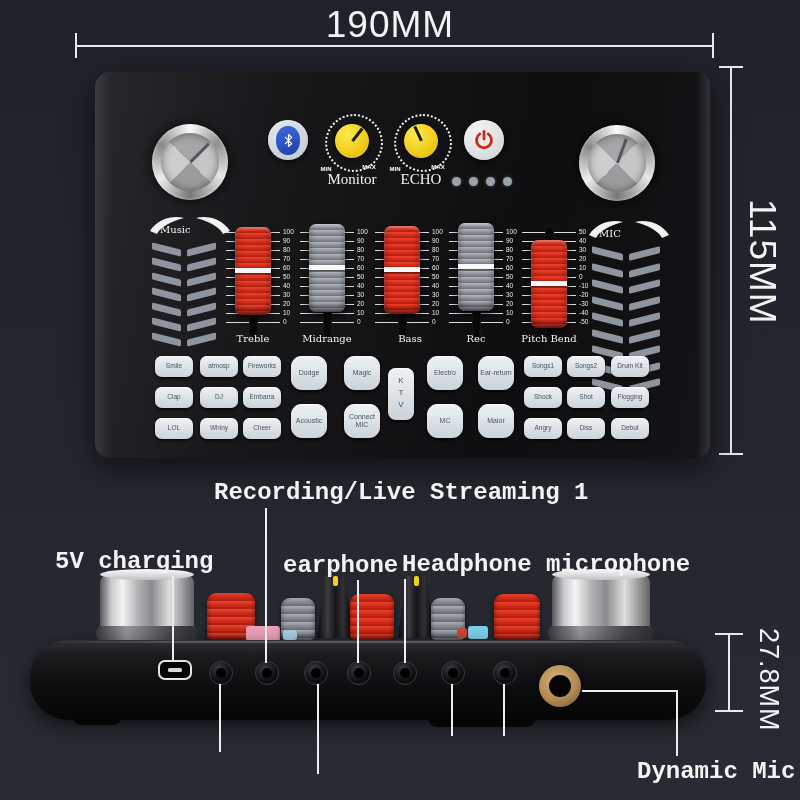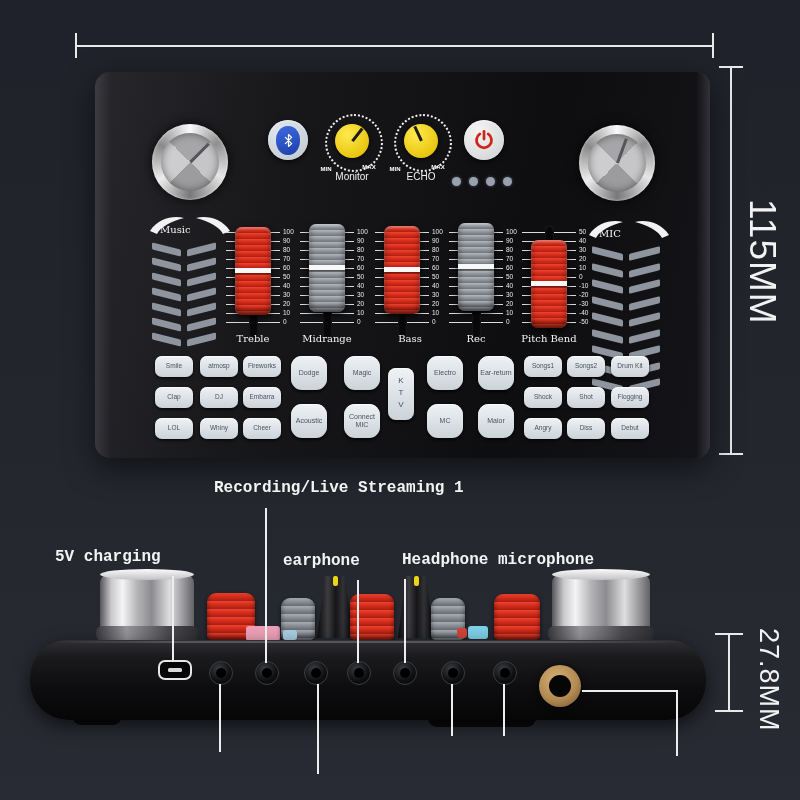--- a/index.html
+++ b/index.html
@@ -25,21 +25,21 @@
     box-shadow:0 0 12px rgba(0,0,0,.8), inset 0 0 3px rgba(255,255,255,.6);}
   .knob-big .inner{position:absolute;left:9px;top:9px;width:58px;height:58px;border-radius:50%;
     background:conic-gradient(from 45deg,#c6c6c8 0 90deg,#9c9c9f 0 180deg,#cdcdcf 0 270deg,#a6a6a9 0 360deg);
     box-shadow:inset 0 0 8px rgba(0,0,0,.45);}
   .knob-pointer{position:absolute;width:2.5px;height:26px;background:#55555a;transform-origin:50% 100%;}
   .dot-ring{position:absolute;width:54px;height:54px;border:2px dotted #f0f0f0;border-radius:50%;}
   .knob-yellow{position:absolute;width:34px;height:34px;border-radius:50%;
     background:radial-gradient(circle at 36% 30%,#ffe94e,#e9c60f 72%,#c8a70a);box-shadow:0 1px 4px rgba(0,0,0,.7);}
   .yellow-pointer{position:absolute;width:2.5px;height:16px;background:#1c1c1c;transform-origin:50% 100%;}
   .minmax{position:absolute;color:#fff;font-size:6px;font-weight:bold;width:20px;text-align:center;}
-  .knob-name{position:absolute;color:#f2f2f2;font-family:Liberation Sans, sans-serif;font-size:10px;width:60px;text-align:center;}
+  .knob-name{position:absolute;color:#f2f2f2;font-family:Liberation Serif, serif;font-size:15px;width:60px;text-align:center;}
   .round-btn{position:absolute;width:40px;height:40px;border-radius:50%;display:flex;align-items:center;justify-content:center;
     box-shadow:0 2px 5px rgba(0,0,0,.7), inset 0 1px 2px rgba(255,255,255,.7);}
   .bt-btn{background:radial-gradient(circle at 35% 30%,#e4e9ee,#bcc4cd);}
   .bt-oval{width:24px;height:29px;border-radius:48%;background:linear-gradient(160deg,#3e6be0,#1c3fa8);
     display:flex;align-items:center;justify-content:center;}
   .pw-btn{background:radial-gradient(circle at 35% 30%,#f5f5f3,#ccd0d3);}
   .led{position:absolute;width:9px;height:9px;border-radius:50%;background:#98a1ad;box-shadow:0 0 3px rgba(160,175,195,.5);}
   .wing-label{position:absolute;color:#f2f2f2;font-family:"DejaVu Serif",serif;font-size:10px;width:60px;}
   .tick{position:absolute;width:54px;height:1px;background:#dcdcdc;}
   .ticknum{position:absolute;width:22px;color:#ececec;font-size:6.5px;line-height:8px;}
@@ -87,28 +87,29 @@
   .usb .tongue{width:14px;height:4px;background:#d8d8d8;border-radius:1.5px;}
   .jack{position:absolute;width:22px;height:22px;border-radius:50%;border:1px solid #3a3d42;
     background:radial-gradient(circle at 40% 32%,#3a3d42,#0c0d0f 62%);}
   .jack:after{content:"";position:absolute;left:6px;top:6px;width:10px;height:10px;border-radius:50%;background:#000;}
   .bigjack{position:absolute;width:42px;height:42px;border-radius:50%;
     background:radial-gradient(circle at 42% 35%,#d7b276,#b28a52 55%,#7c5e36 90%);
     box-shadow:0 0 6px rgba(0,0,0,.6);}
   .bigjack:after{content:"";position:absolute;left:10px;top:10px;width:22px;height:22px;border-radius:50%;background:#060606;}
   
   .callout{position:absolute;color:#f3f3f3;font-family:"Liberation Mono","DejaVu Sans Mono",monospace;
-    font-weight:bold;font-size:16px;white-space:nowrap;}
+    font-weight:bold;font-size:24px;white-space:nowrap;}
   .cline{position:absolute;background:#ededed;}
 </style>
 </head>
 <body>
 
 <div id="stage">
 
+  <div class="dim-label" style="left:300px;top:4px;width:180px;">190MM</div>
   <div class="dim-line" style="left:76px;top:45px;width:637px;height:2px;"></div>
   <div class="dim-line" style="left:75px;top:33px;width:2px;height:25px;"></div>
   <div class="dim-line" style="left:712px;top:33px;width:2px;height:25px;"></div>
 
   <div class="dim-label vert" style="left:741px;top:182px;height:160px;">115MM</div>
   <div class="dim-line" style="left:730px;top:67px;width:2px;height:388px;"></div>
   <div class="dim-line" style="left:719px;top:66px;width:24px;height:2px;"></div>
   <div class="dim-line" style="left:719px;top:453px;width:24px;height:2px;"></div>
 
   <div id="device-top"></div>
@@ -213,20 +214,21 @@
   <div class="cline" style="left:317px;top:684px;width:2px;height:90px;"></div>
   <div class="cline" style="left:451px;top:684px;width:2px;height:52px;"></div>
   <div class="cline" style="left:503px;top:684px;width:2px;height:52px;"></div>
   <div class="cline" style="left:582px;top:690px;width:96px;height:2px;"></div>
   <div class="cline" style="left:676px;top:690px;width:2px;height:66px;"></div>
 
   <div class="callout" style="left:214px;top:479px;">Recording/Live Streaming 1</div>
   <div class="callout" style="left:55px;top:548px;">5V charging</div>
   <div class="callout" style="left:283px;top:552px;">earphone</div>
   <div class="callout" style="left:402px;top:551px;">Headphone microphone</div>
+  <div class="callout" style="left:637px;top:758px;">Dynamic Mic</div>
 
 <div class="tick" style="left:226px;top:232px;"></div>
     <div class="ticknum" style="left:283px;top:228px;">100</div>
     <div class="tick" style="left:226px;top:241px;"></div>
     <div class="ticknum" style="left:283px;top:237px;">90</div>
     <div class="tick" style="left:226px;top:250px;"></div>
     <div class="ticknum" style="left:283px;top:246px;">80</div>
     <div class="tick" style="left:226px;top:259px;"></div>
     <div class="ticknum" style="left:283px;top:255px;">70</div>
     <div class="tick" style="left:226px;top:268px;"></div>

